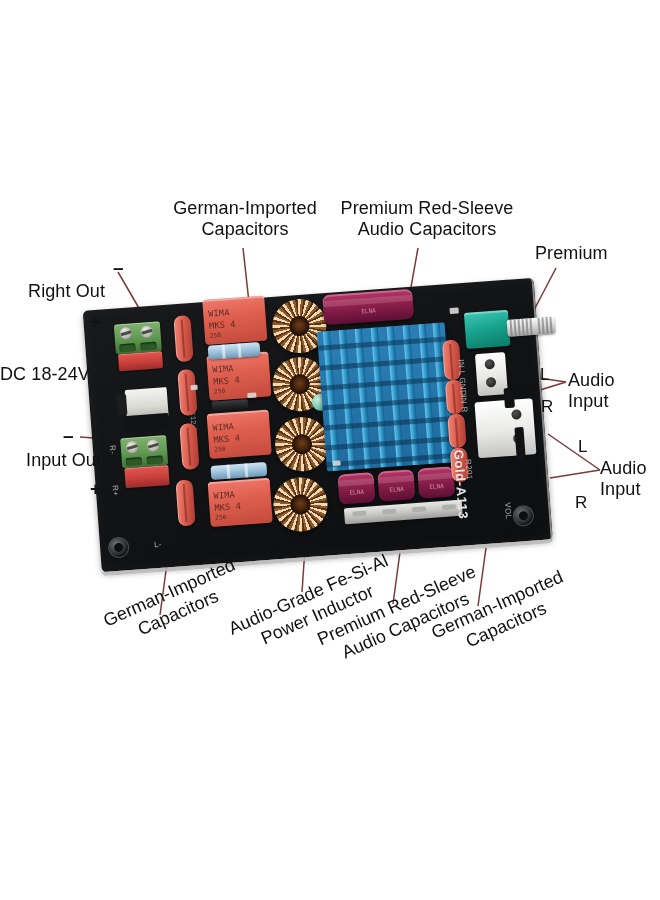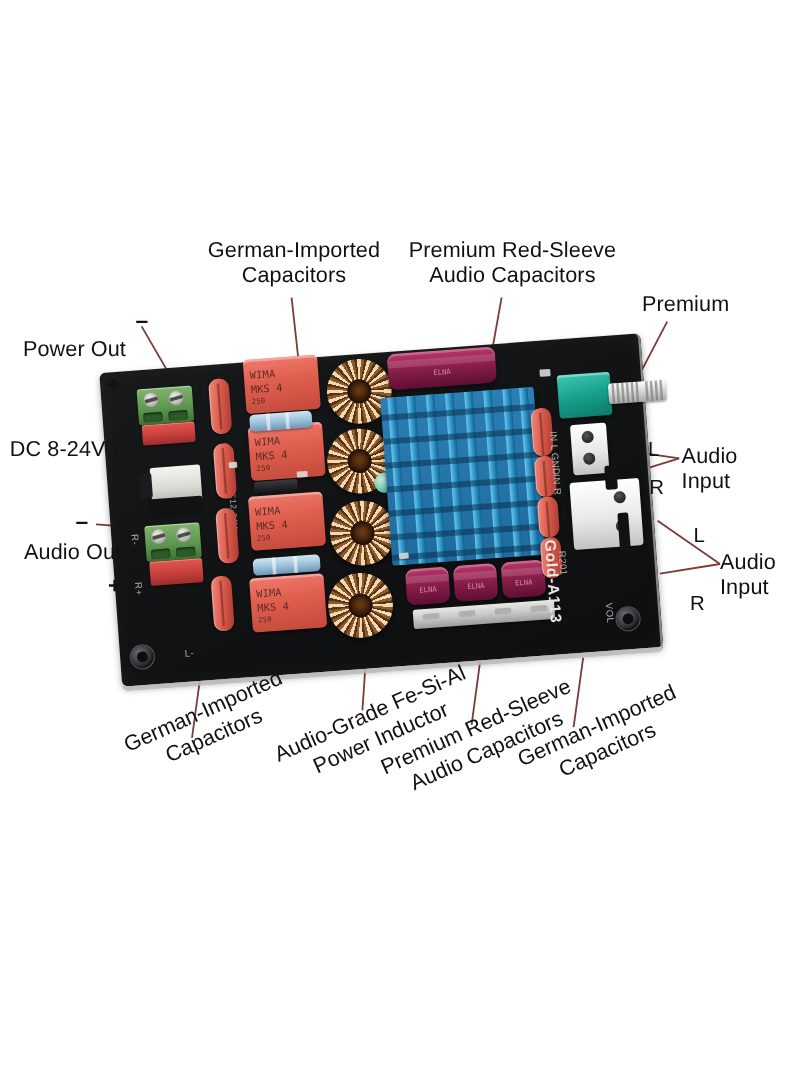--- a/index.html
+++ b/index.html
@@ -468,27 +468,27 @@
 
   <div class="anno c" style="left:160px;top:198px;width:170px;">German-Imported
 Capacitors</div>
 
   <div class="anno c" style="left:334px;top:198px;width:186px;">Premium Red-Sleeve
 Audio Capacitors</div>
 
   <div class="anno l" style="left:535px;top:243px;width:100px;">Premium</div>
 
   <div class="sign" style="left:113px;top:258px;">–</div>
-  <div class="anno r" style="left:0px;top:281px;width:105px;">Power Out</div>
+  <div class="anno r" style="left:0px;top:281px;width:105px;">Right Out</div>
   <div class="sign" style="left:89px;top:312px;">+</div>
 
-  <div class="anno r" style="left:0px;top:364px;width:88px;">DC 8-24V</div>
+  <div class="anno r" style="left:0px;top:364px;width:88px;">DC 18-24V</div>
 
   <div class="sign" style="left:63px;top:426px;">–</div>
-  <div class="anno r" style="left:0px;top:450px;width:101px;">Audio Out</div>
+  <div class="anno r" style="left:0px;top:450px;width:101px;">Input Out</div>
   <div class="sign" style="left:90px;top:479px;">+</div>
 
   <div class="lr" style="left:540px;top:366px;">L</div>
   <div class="lr" style="left:541px;top:398px;">R</div>
   <div class="anno l" style="left:568px;top:370px;width:92px;">Audio
 Input</div>
 
   <div class="lr" style="left:578px;top:438px;">L</div>
   <div class="lr" style="left:575px;top:494px;">R</div>
   <div class="anno l" style="left:600px;top:458px;width:92px;">Audio

